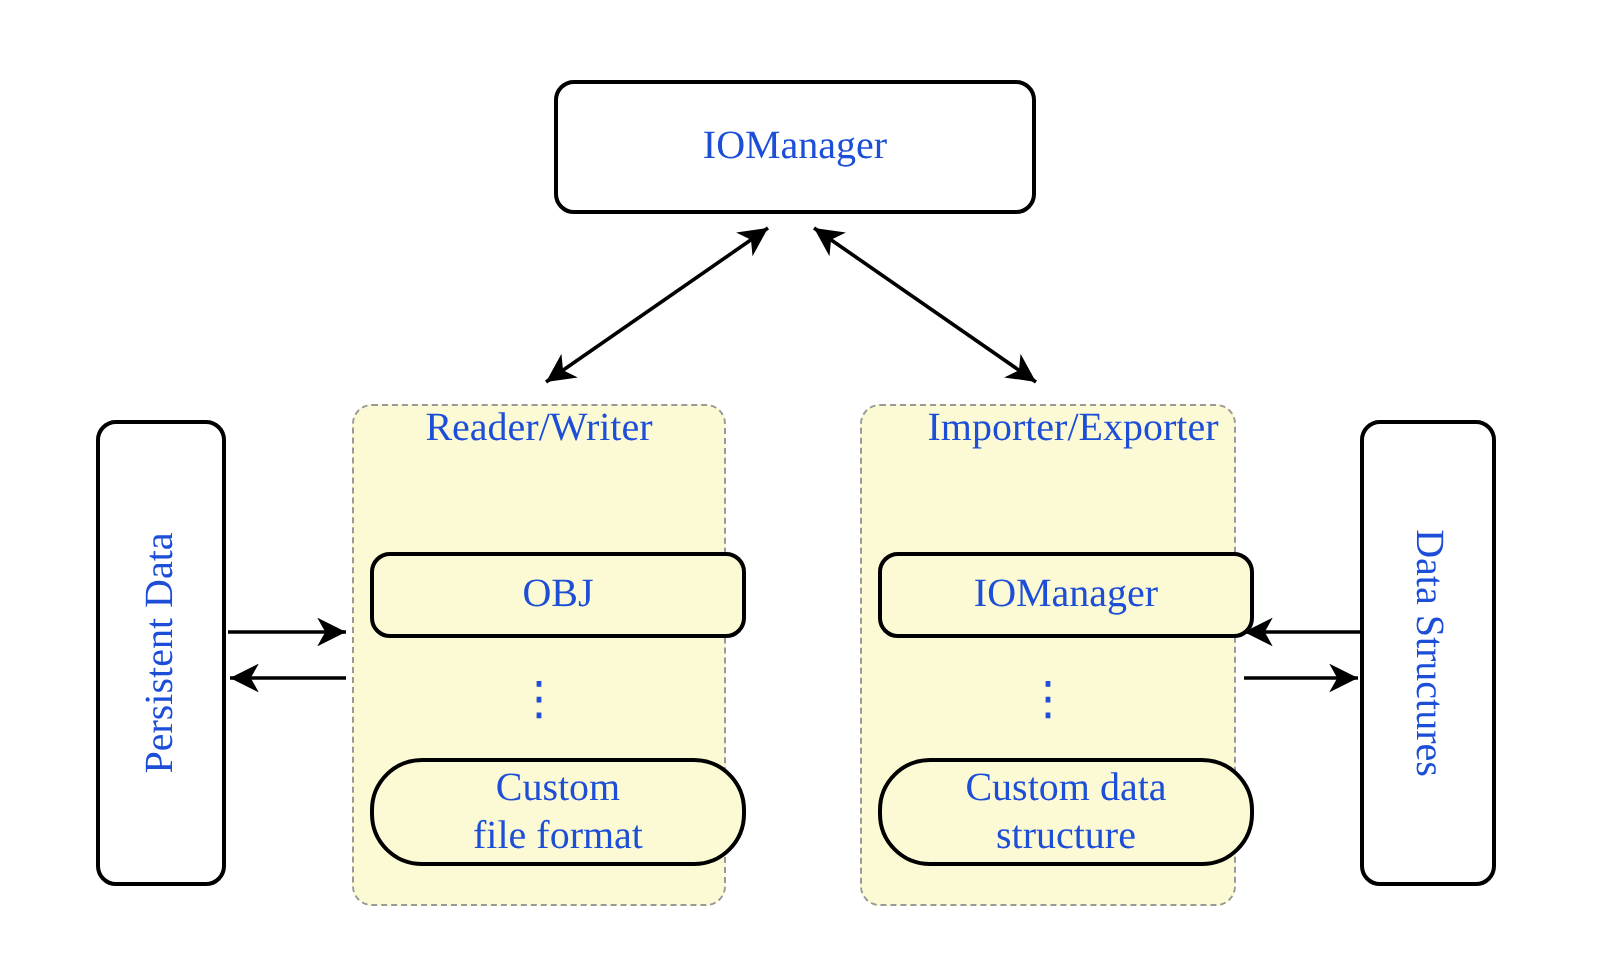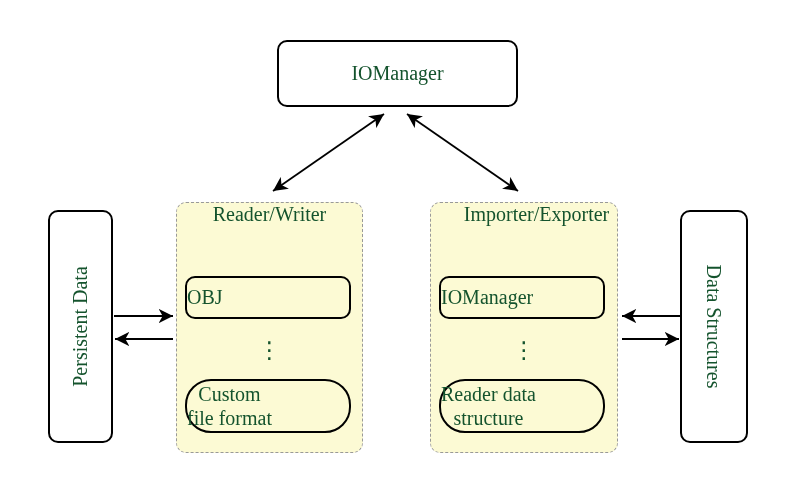--- a/index.html
+++ b/index.html
@@ -6,21 +6,21 @@
     margin: 0;
     padding: 0;
     background: #ffffff;
   }
   .canvas {
     position: relative;
     width: 800px;
     height: 489px;
     background: #ffffff;
     font-family: "Liberation Serif", "DejaVu Serif", serif;
-    color: #14532d;
+    color: #1d4ed8;
     overflow: hidden;
   }
   .arrows {
     position: absolute;
     left: 0; top: 0;
     width: 800px;
     height: 489px;
     pointer-events: none;
   }
   
@@ -44,26 +44,27 @@
     box-sizing: border-box;
   }
   .group-title {
     text-align: center;
     font-size: 20px;
   }
   
   .inner-box {
     position: absolute;
     left: 8px;
-    width: 166px;
+    width: 188px;
     background: var(--group-fill, #FCFAD4);
     border: 2.5px solid var(--node-border, #000000);
     border-radius: 10px;
     display: flex;
     align-items: center;
+    justify-content: center;
     box-sizing: border-box;
     font-size: 20px;
     text-align: center;
     line-height: 1.22;
     white-space: pre-line;
   }
   .inner-top { top: 73px; height: 43px; }
   .inner-bottom { top: 176px; height: 54px; border-radius: 26px; }
   .dots {
     position: absolute;
@@ -136,18 +137,18 @@
     </div>
   </div>
 
   <div class="group" style="left:430px; top:202px; width:188px; height:251px;padding-left:25px;">
     <div class="group-title">Importer/Exporter</div>
     <div class="inner-box inner-top">
       <span>IOManager</span>
     </div>
     <div class="dots">⋮</div>
     <div class="inner-box inner-bottom">
-      <span>Reader data
+      <span>Custom data
 structure</span>
     </div>
   </div>
 
 </div>
 
 </body></html>

